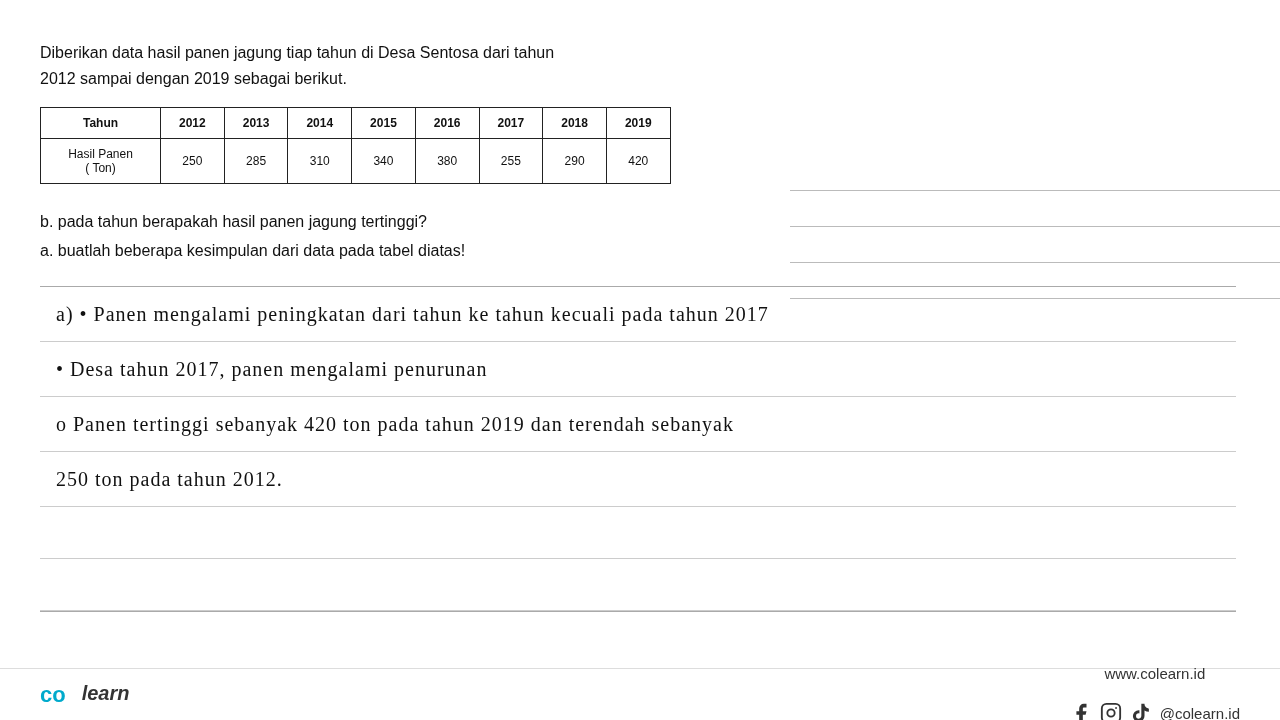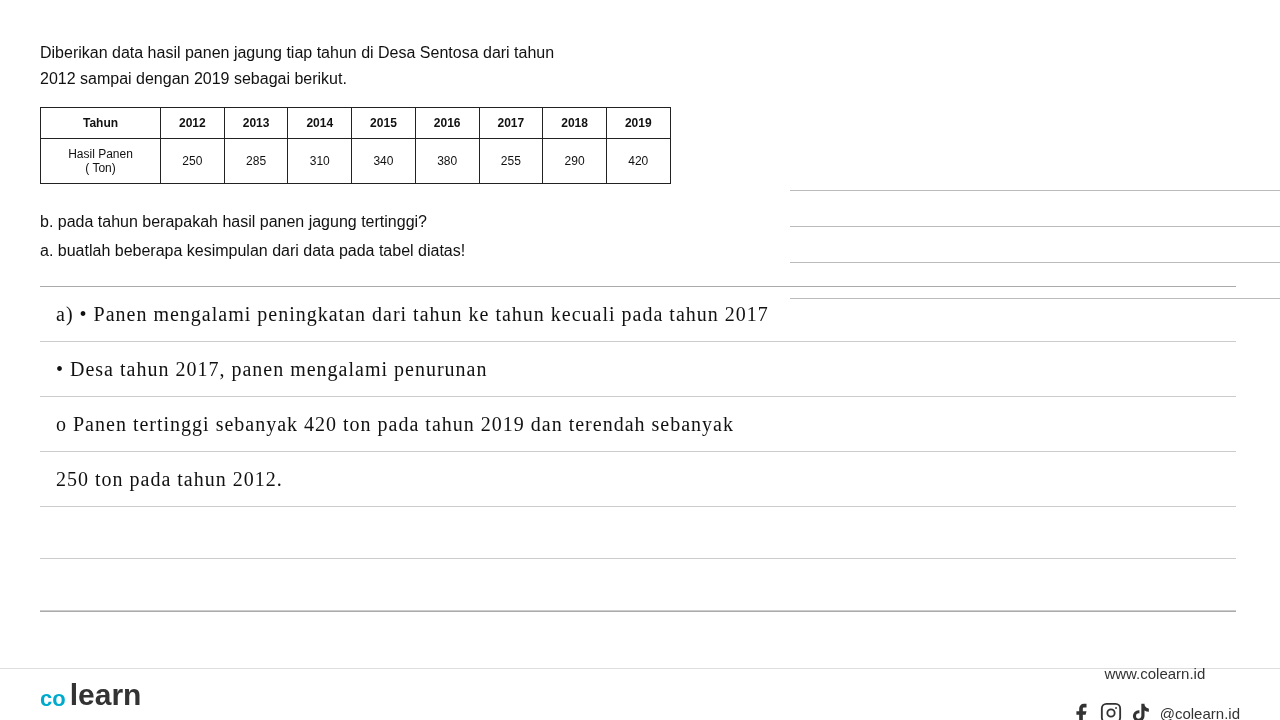--- a/index.html
+++ b/index.html
@@ -96,36 +96,37 @@
       background: #ffffff;
       border-top: 1px solid #ddd;
       display: flex;
       align-items: center;
       justify-content: space-between;
       padding: 0 40px;
     }
 
     .footer-logo {
       display: flex;
-      align-items: flex-end;
-      gap: 4px;
+      align-items: flex-start;
+      gap: 16px;
     }
 
     .footer-logo-co {
       color: #00aacc;
       font-size: 22px;
       font-weight: bold;
       font-family: Arial, sans-serif;
     }
 
     .footer-logo-learn {
       color: #333;
-      font-size: 30px;
+      font-size: 20px;
       font-weight: bold;
       font-family: Arial, sans-serif;
+      font-style: italic;
     }
 
     .footer-right {
       display: flex;
       align-items: center;
       gap: 20px;
       color: #333;
       font-size: 15px;
       flex-direction: column;
     }

